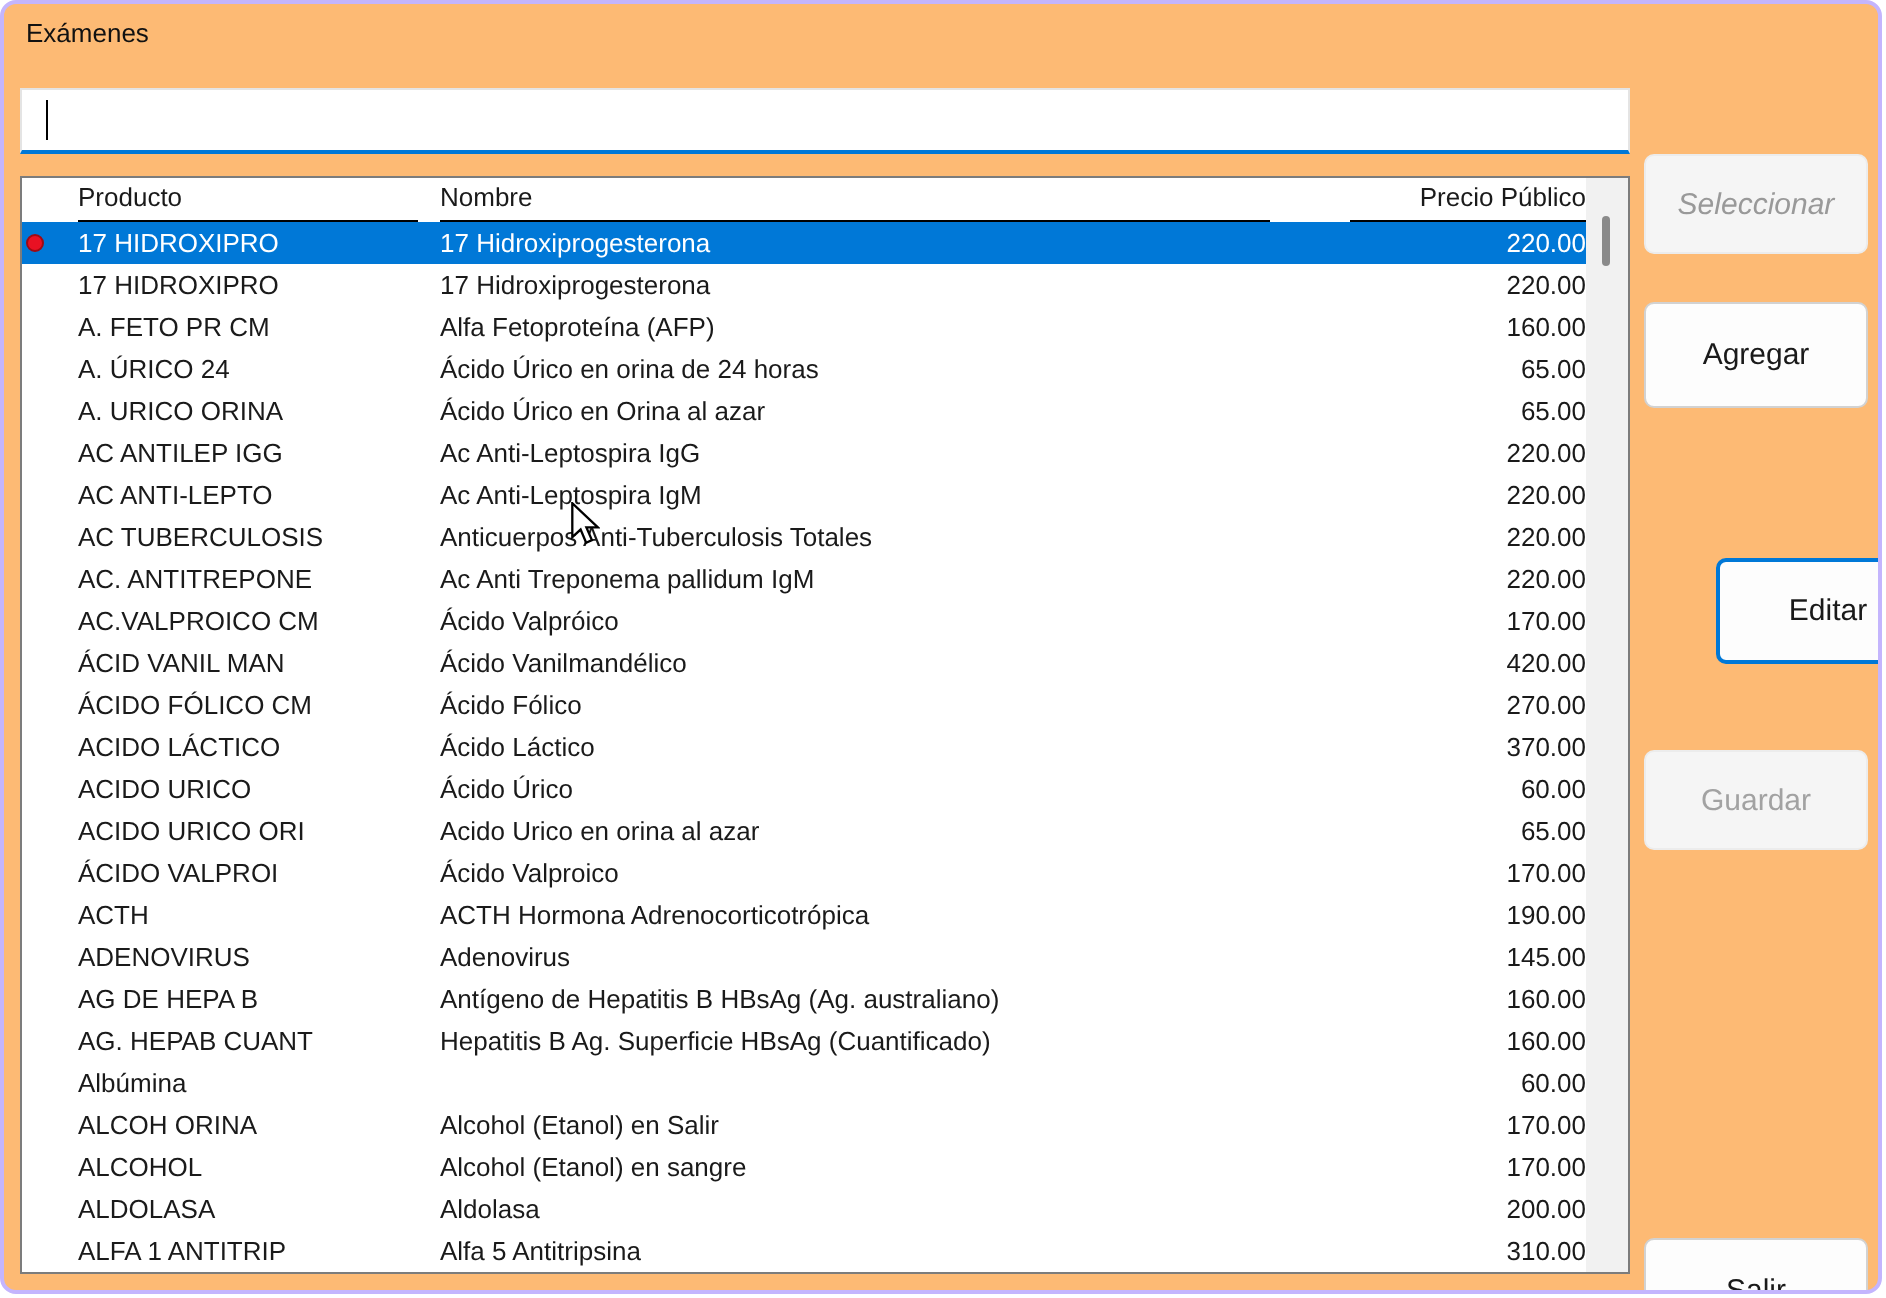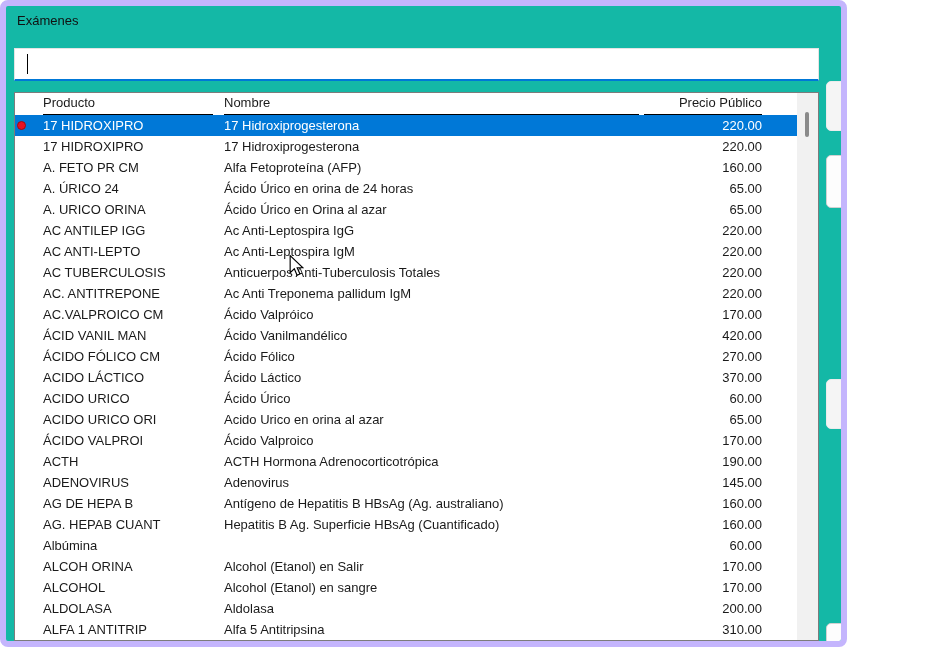--- a/index.html
+++ b/index.html
@@ -2,22 +2,22 @@
 <html><head>
 <meta charset="utf-8">
 <style>
   * { box-sizing: border-box; }
   html, body { margin: 0; padding: 0; background: #fff; }
   body {
     width: 943px; height: 649px; position: relative;
     font-family: "Liberation Sans", sans-serif; color: #1a1a1a;
   }
   .window {
-    position: absolute; left: 0; top: 0; width: 847px; height: 647px;
-    background: #14b8a6; border: 6px solid #c4b5fd; border-radius: 8px;
+    position: absolute; left: 0; top: 0; width: 941px; height: 647px;
+    background: #fdba74; border: 2px solid #c4b5fd; border-radius: 8px;
     overflow: hidden;
   }
   .window-title {
     position: absolute; left: 11px; top: 7px;
     font-size: 13px; color: #111;
   }
   
   .search-box {
     position: absolute; left: 8px; top: 42px; width: 805px; height: 33px;
     background: #fff; border: 1px solid #e4e4e4;
@@ -40,21 +40,21 @@
   }
   .rows-viewport {
     position: absolute; left: 0; top: 0; right: 21px; bottom: 0;
     overflow: hidden;
   }
   .lrow { display: flex; height: 21px; line-height: 21px; white-space: nowrap; }
   .header-row { font-weight: normal; align-items: flex-end; height: 22px; }
   .col-gutter  { flex: 0 0 28px; display: flex; align-items: center; }
   .col-producto{ flex: 0 0 181px; overflow: hidden; }
   .col-nombre  { flex: 1 1 auto; overflow: hidden; }
-  .col-precio  { flex: 0 0 157px; text-align: right; padding-right: 35px; }
+  .col-precio  { flex: 0 0 157px; text-align: right; }
   .header-row .col-producto .hspan,
   .header-row .col-nombre .hspan {
     display: inline-block; border-bottom: 1.5px solid #000; padding-bottom: 1px;
   }
   .header-row .col-producto .hspan { width: 170px; }
   .header-row .col-nombre .hspan { width: 415px; }
   .header-row .col-precio .hspan {
     display: inline-block; width: 118px; border-bottom: 1.5px solid #000;
     padding-bottom: 1px; text-align: right;
   }

